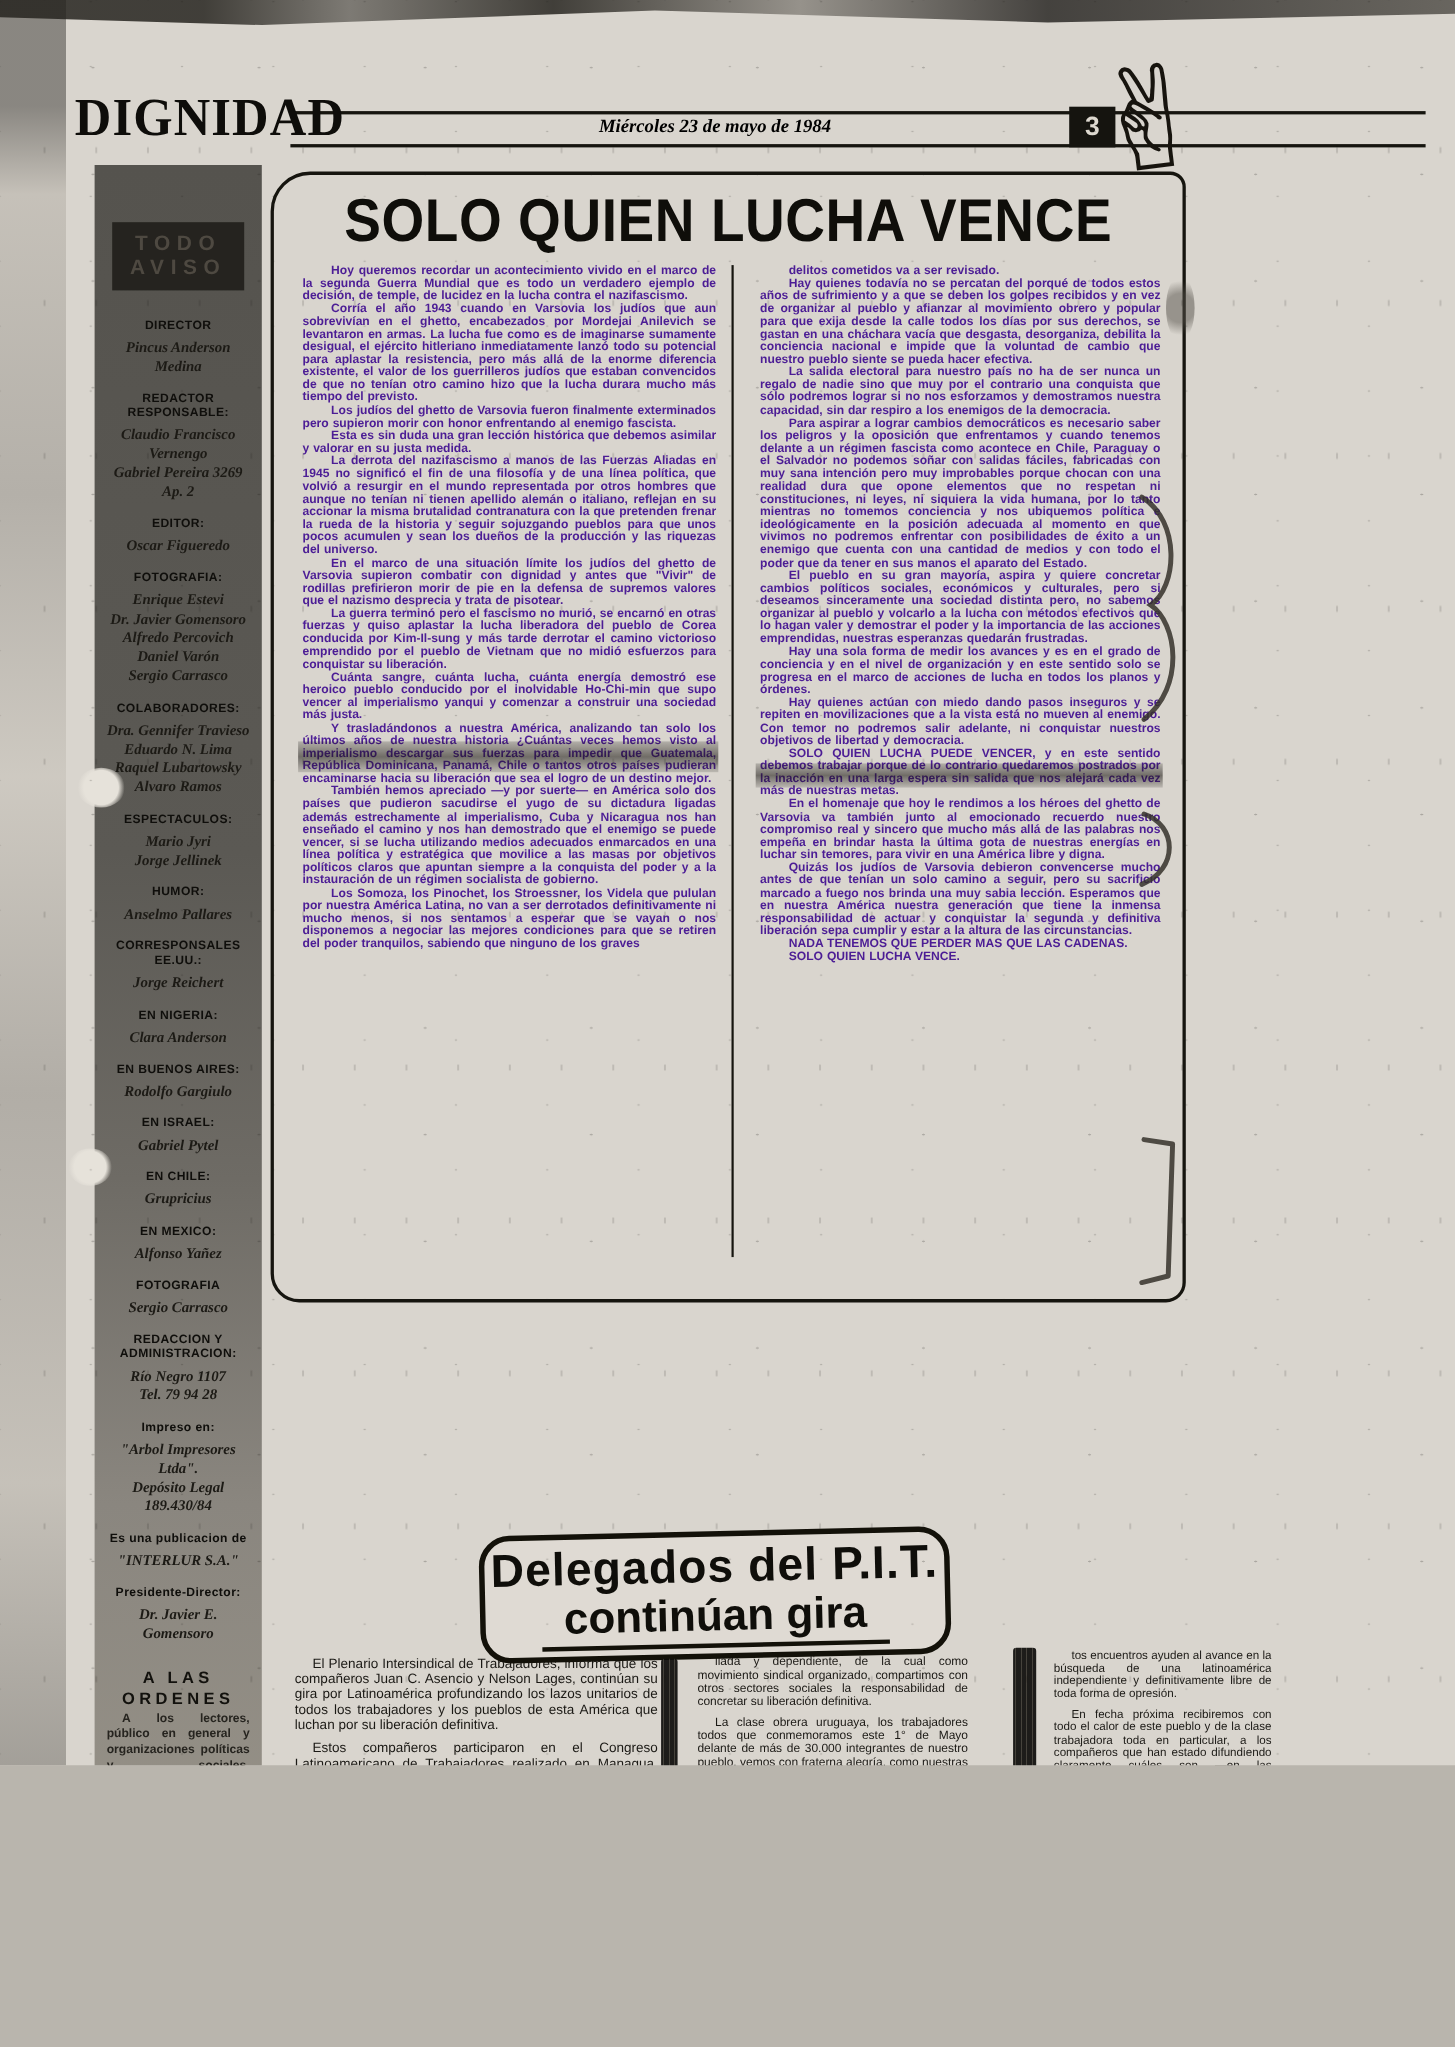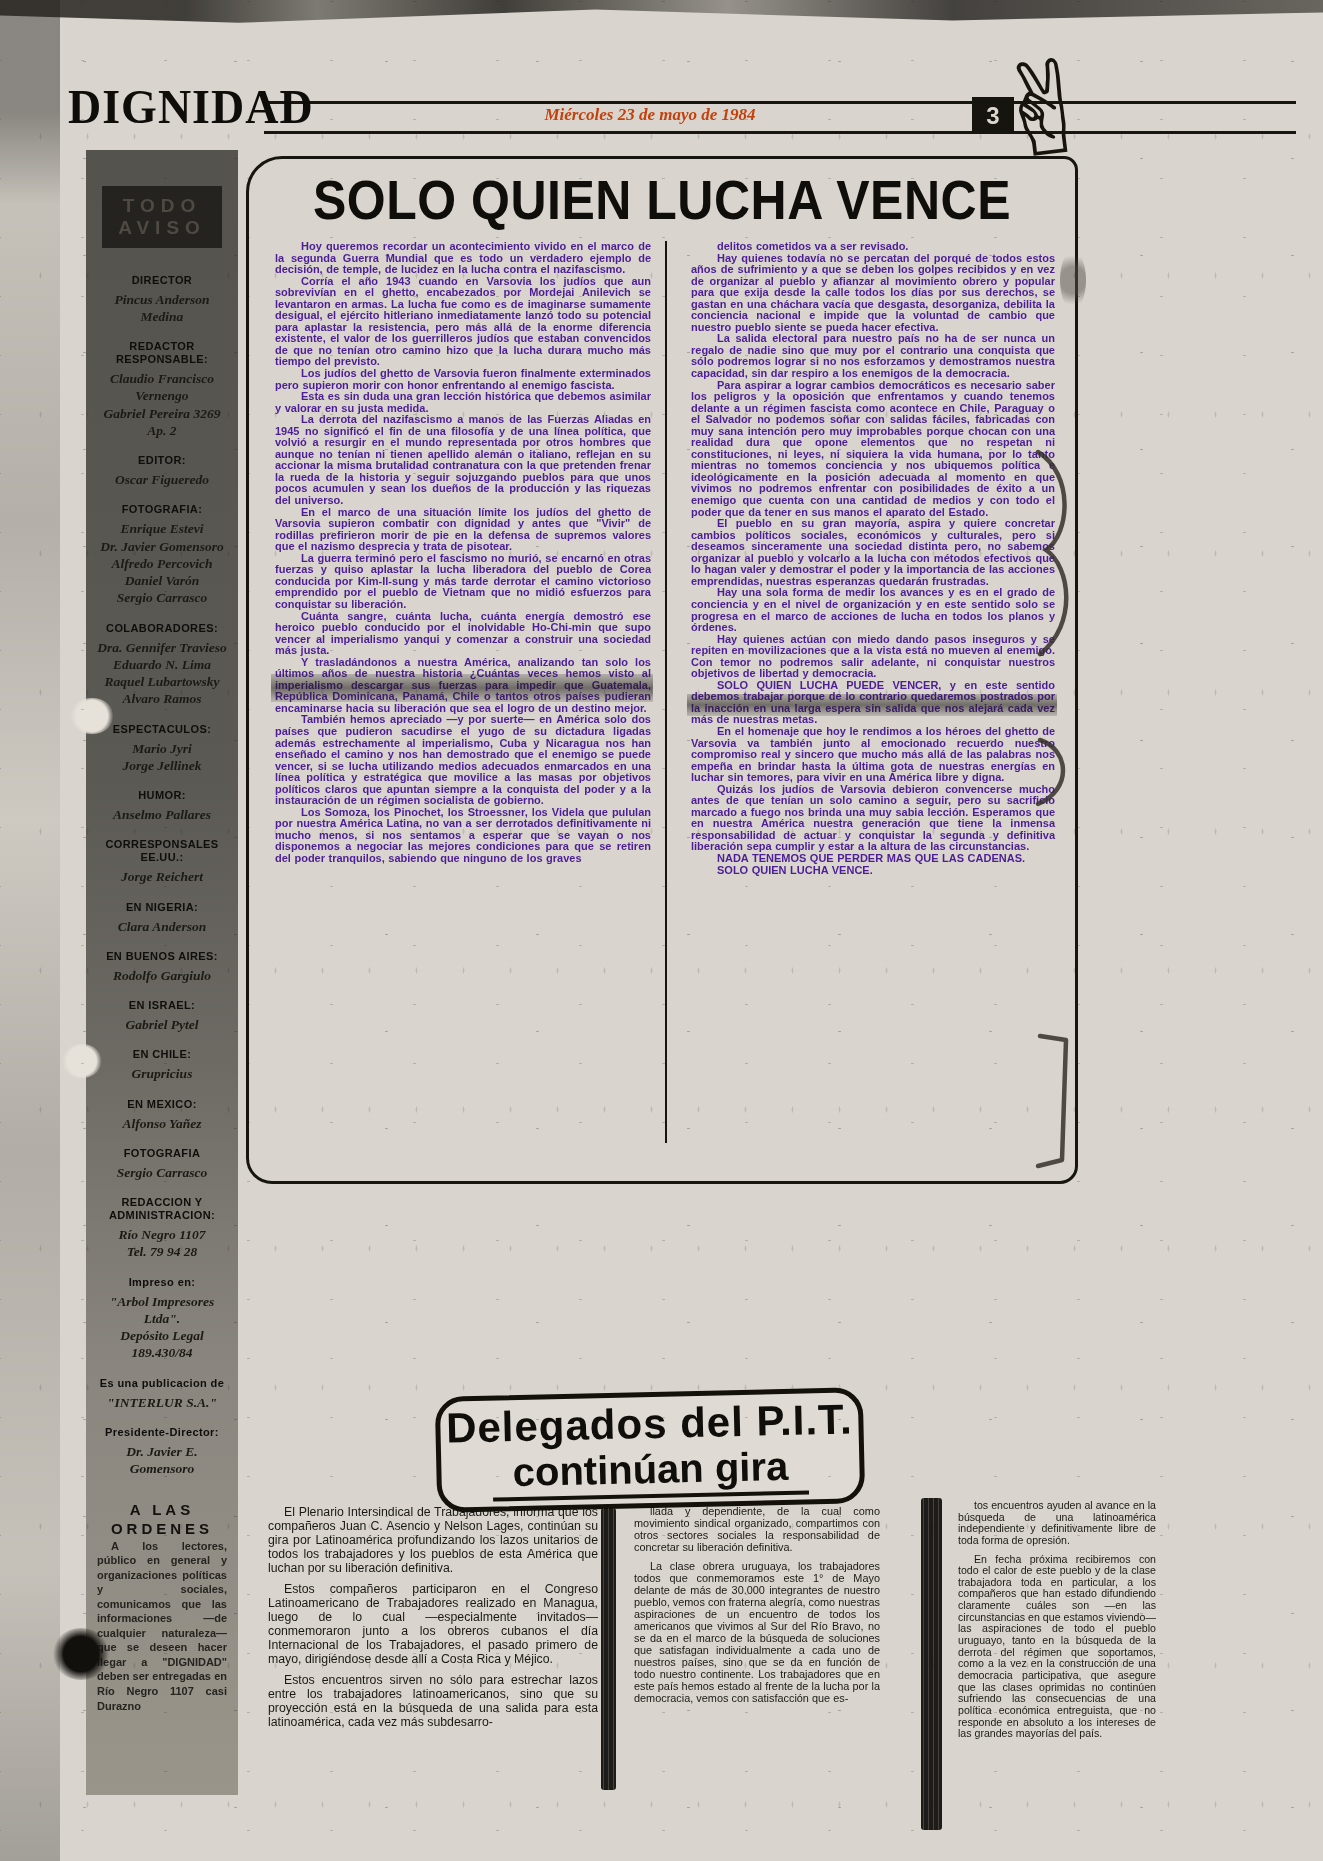--- a/index.html
+++ b/index.html
@@ -1,16 +1,16 @@
 <!DOCTYPE html>
 <html><head>
 <meta charset="utf-8">
 <style>
   html,body{margin:0;padding:0;background:#b9b5ad;}
-  .page{position:relative;width:1323px;height:1861px;background:#d9d5ce;overflow:hidden;
+  .page{position:relative;width:1323px;height:1605px;background:#d9d5ce;overflow:hidden;
         font-family:"Liberation Sans",sans-serif;color:#15130f;}
   
   .page::before{content:"";position:absolute;inset:0;z-index:6;pointer-events:none;opacity:.28;
     background-image:
       radial-gradient(rgba(30,28,24,.9) 1px, transparent 1.6px),
       radial-gradient(rgba(30,28,24,.7) 1px, transparent 1.4px),
       radial-gradient(rgba(30,28,24,.5) .8px, transparent 1.2px);
     background-size:151px 97px, 83px 59px, 47px 139px;
     background-position:9px 13px, 41px 31px, 17px 67px;}
   
@@ -25,31 +25,31 @@
   .blob-hole2{left:62px;top:1044px;width:40px;height:34px;background:radial-gradient(circle,#e6e2da 0 55%,transparent 75%);}
   .blob-smear{left:1060px;top:250px;width:26px;height:60px;background:radial-gradient(circle,#55514a 0 40%,transparent 75%);opacity:.5;}
 
   
   .masthead{position:absolute;left:68px;top:80px;font-family:"Liberation Serif",serif;font-weight:700;
     font-size:46px;letter-spacing:1px;color:#0e0d0a;transform:scaleY(1.06);z-index:3;}
   .rule{position:absolute;left:264px;width:1032px;height:3px;background:#16150f;z-index:2;}
   .rule-top{top:101px;}
   .rule-bottom{top:131px;}
   .edition-date{position:absolute;left:420px;top:105px;width:460px;text-align:center;z-index:3;
-    font-family:"Liberation Serif",serif;font-style:italic;font-weight:700;font-size:17px;color:#c2410c;}
+    font-family:"Liberation Serif",serif;font-style:italic;font-weight:700;font-size:17px;color:#000000;}
   .page-number{position:absolute;left:972px;top:97px;width:42px;height:37px;background:#15140f;color:#ddd8cf;
     display:flex;align-items:center;justify-content:center;font-weight:700;font-size:24px;z-index:3;}
   .victory-hand{position:absolute;left:992px;top:46px;font-family:"DejaVu Sans",sans-serif;font-size:128px;
     color:#17140e;transform:rotate(-7deg);z-index:2;line-height:1;}
 
   
   .sidebar{position:absolute;left:86px;top:150px;width:152px;height:1645px;box-sizing:border-box;
     padding:12px 8px;text-align:center;z-index:2;overflow:hidden;
     background:linear-gradient(180deg,#55534e 0%,#5b5954 38%,#6e6b65 56%,#8a867f 74%,#9a958a 100%);}
-  .todo-aviso{margin:24px auto 26px;width:112px;background:#25231f;padding:9px 4px;}
+  .todo-aviso{margin:40px auto 26px;width:112px;background:#25231f;padding:9px 4px;}
   .todo-aviso span{display:block;font-weight:800;font-size:19px;line-height:1.15;letter-spacing:6px;color:#4e4941;}
   .sb-head{font-weight:800;font-size:11px;line-height:1.18;letter-spacing:.4px;margin:15px 0 4px;color:#0f0e0b;}
   .sb-name{font-family:"Liberation Serif",serif;font-style:italic;font-weight:700;font-size:13.5px;
     line-height:1.28;color:#1c1a15;}
   .orders{margin-top:24px;padding:0 3px;}
   .orders-head{font-weight:800;font-size:15px;line-height:1.25;letter-spacing:4px;margin-bottom:0;color:#12110d;}
   .orders-p{font-weight:700;font-size:11px;line-height:1.32;text-align:justify;text-indent:14px;
     margin:0 0 10px;color:#26241f;}
 
   

